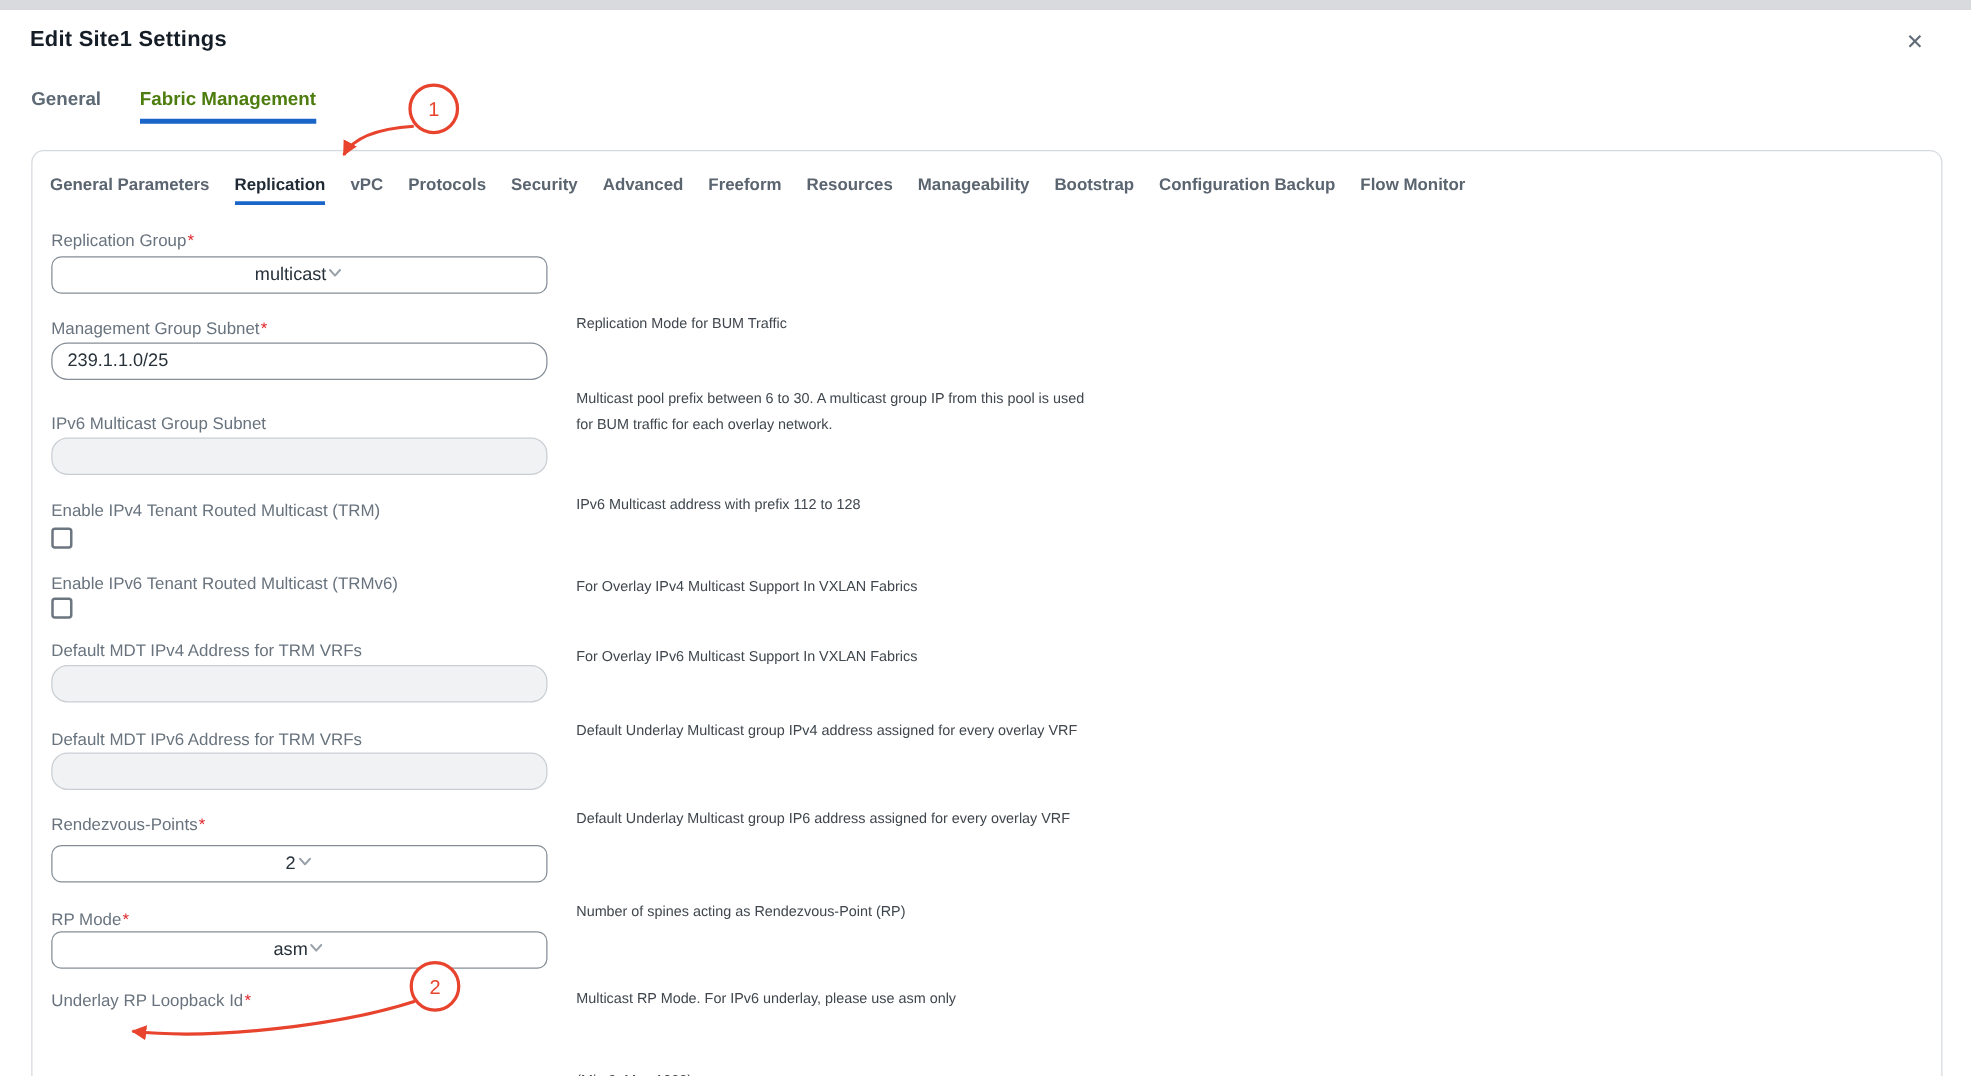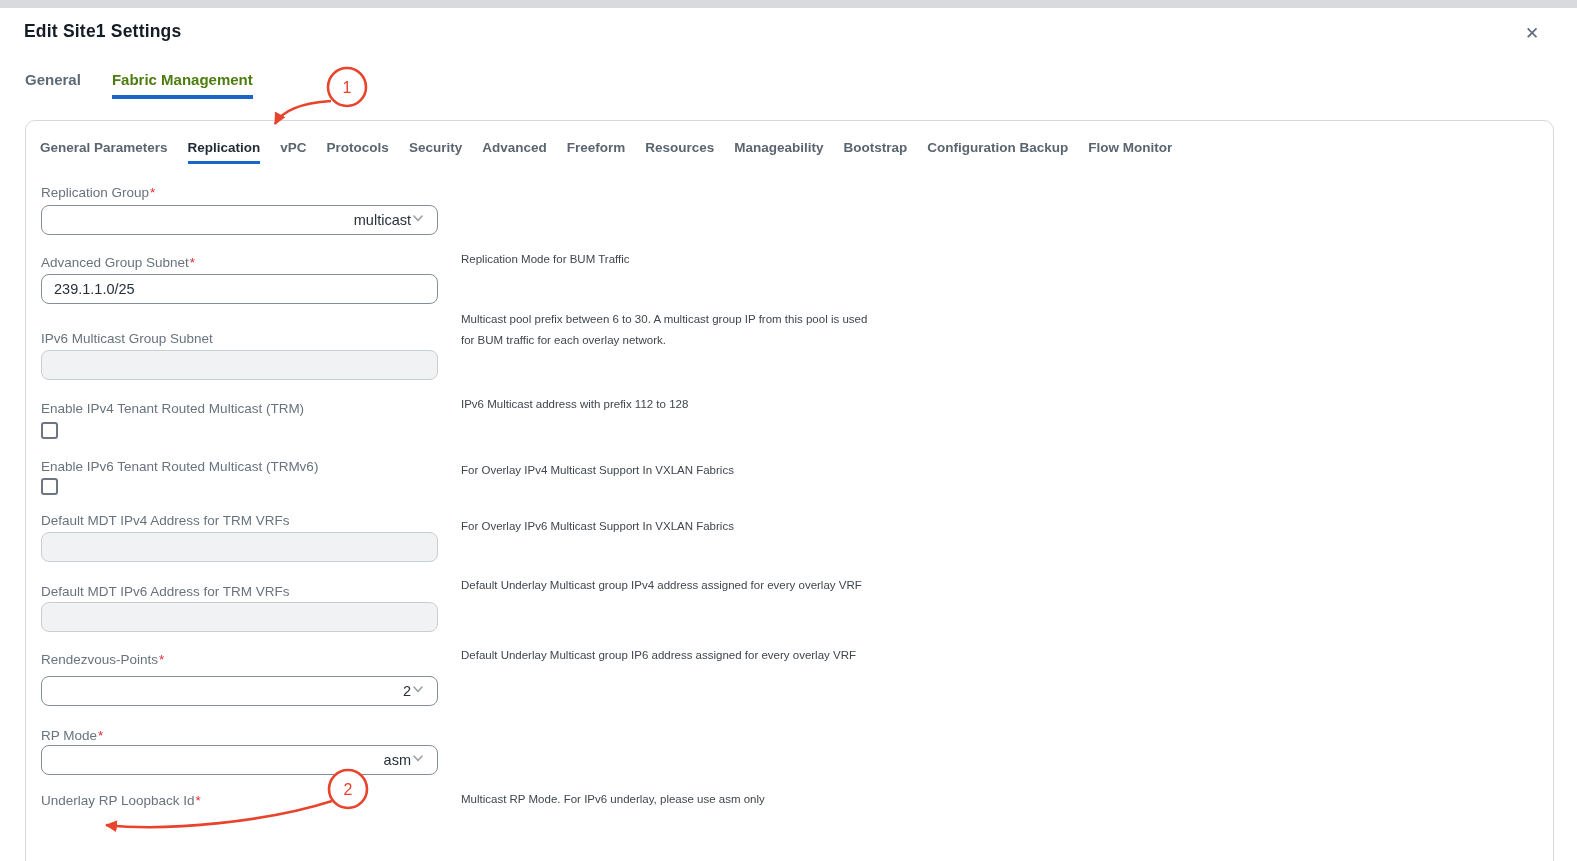--- a/index.html
+++ b/index.html
@@ -14,24 +14,24 @@
   .main-tab.active{color:#4d7c0f;border-bottom:4px solid #1a65c9;}
   .card{position:absolute;left:25px;top:120px;width:1527px;height:790px;background:#fff;
         border:1px solid #d5d9de;border-radius:10px;}
   .subtabs{position:absolute;left:14px;top:19px;display:flex;gap:20px;}
   .subtab{font-size:13.5px;font-weight:bold;color:#5b6570;padding-bottom:6px;cursor:pointer;white-space:nowrap;}
   .subtab.active{color:#1f2a35;border-bottom:3px solid #1a65c9;}
   .lbl{position:absolute;left:15px;font-size:13.5px;color:#68737e;white-space:nowrap;}
   .lbl .star{color:#e0282e;margin-left:1px;}
   .inp,.sel{position:absolute;left:15px;width:397px;height:30px;box-sizing:border-box;
             border:1.5px solid #858e97;border-radius:8px;background:#fff;}
-  .inp{font-family:"Liberation Sans",sans-serif;font-size:14.5px;color:#27313a;padding:0 12px;outline:none;}
+  .inp{font-family:"Liberation Sans",sans-serif;font-size:14.5px;color:#27313a;padding:0 12px;outline:none;border-radius:13px;}
   .inp.disabled{background:#f1f2f4;border-color:#c9ced3;}
   .inp.red-value{color:#df2c2c;font-weight:bold;}
-  .sel{display:flex;align-items:center;justify-content:flex-end;padding:0 12px;cursor:pointer;}
+  .sel{display:flex;align-items:center;justify-content:center;padding:0 12px;cursor:pointer;}
   .sel .val{font-size:14.5px;color:#27313a;}
   .chk{position:absolute;left:15px;width:17px;height:17px;margin:0;accent-color:#fff;
        appearance:none;-webkit-appearance:none;border:2px solid #6c7680;border-radius:3px;background:#fff;cursor:pointer;}
   .hlp{position:absolute;left:435px;width:430px;font-size:11.5px;line-height:21px;color:#3f464d;margin-top:36px;}
   .annotations{position:absolute;left:0;top:0;pointer-events:none;z-index:50;}
   .ann-num{font-family:"Liberation Sans",sans-serif;font-size:16px;fill:#e8432d;}
 </style>
 </head>
 <body>
 
@@ -66,21 +66,21 @@
 
     <div class="lbl" style="top:64px"><span>Replication Group</span><span class="star">*</span></div>
     <div class="sel" style="top:84px">
       <span class="val">multicast</span>
       <span><svg width="14" height="14" viewBox="0 0 14 14">
             <polyline points="3,5 7,9.5 11,5" fill="none" stroke="#99a1a9" stroke-width="1.6" stroke-linecap="round" stroke-linejoin="round"></polyline>
           </svg></span>
     </div>
     <div class="hlp" style="top:92px">Replication Mode for BUM Traffic</div>
 
-    <div class="lbl" style="top:134px"><span>Advanced Group Subnet</span><span class="star">*</span></div>
+    <div class="lbl" style="top:134px"><span>Management Group Subnet</span><span class="star">*</span></div>
     <input class="inp" style="top: 153px;" type="text" value="239.1.1.0/25">
     <div class="hlp" style="top:152px;width:420px">Multicast pool prefix between 6 to 30. A multicast group IP from this pool is used for BUM traffic for each overlay network.</div>
 
     <div class="lbl" style="top:210px"><span>IPv6 Multicast Group Subnet</span><span class="star"></span></div>
     <input class="inp disabled" style="top: 229px;" type="text" disabled="" value="">
     <div class="hlp" style="top:237px">IPv6 Multicast address with prefix 112 to 128</div>
 
     <div class="lbl" style="top:280px"><span>Enable IPv4 Tenant Routed Multicast (TRM)</span><span class="star"></span></div>
     <input class="chk" style="top: 301px;" type="checkbox">
     <div class="hlp" style="top:303px">For Overlay IPv4 Multicast Support In VXLAN Fabrics</div>
@@ -97,20 +97,21 @@
     <input class="inp disabled" style="top: 481px;" type="text" disabled="" value="">
     <div class="hlp" style="top:488px">Default Underlay Multicast group IP6 address assigned for every overlay VRF</div>
 
     <div class="lbl" style="top:531px"><span>Rendezvous-Points</span><span class="star">*</span></div>
     <div class="sel" style="top:555px">
       <span class="val">2</span>
       <span><svg width="14" height="14" viewBox="0 0 14 14">
             <polyline points="3,5 7,9.5 11,5" fill="none" stroke="#99a1a9" stroke-width="1.6" stroke-linecap="round" stroke-linejoin="round"></polyline>
           </svg></span>
     </div>
+    <div class="hlp" style="top:563px">Number of spines acting as Rendezvous-Point (RP)</div>
 
     <div class="lbl" style="top:607px"><span>RP Mode</span><span class="star">*</span></div>
     <div class="sel" style="top:624px">
       <span class="val">asm</span>
       <span><svg width="14" height="14" viewBox="0 0 14 14">
             <polyline points="3,5 7,9.5 11,5" fill="none" stroke="#99a1a9" stroke-width="1.6" stroke-linecap="round" stroke-linejoin="round"></polyline>
           </svg></span>
     </div>
     <div class="hlp" style="top:632px">Multicast RP Mode. For IPv6 underlay, please use asm only</div>
 

